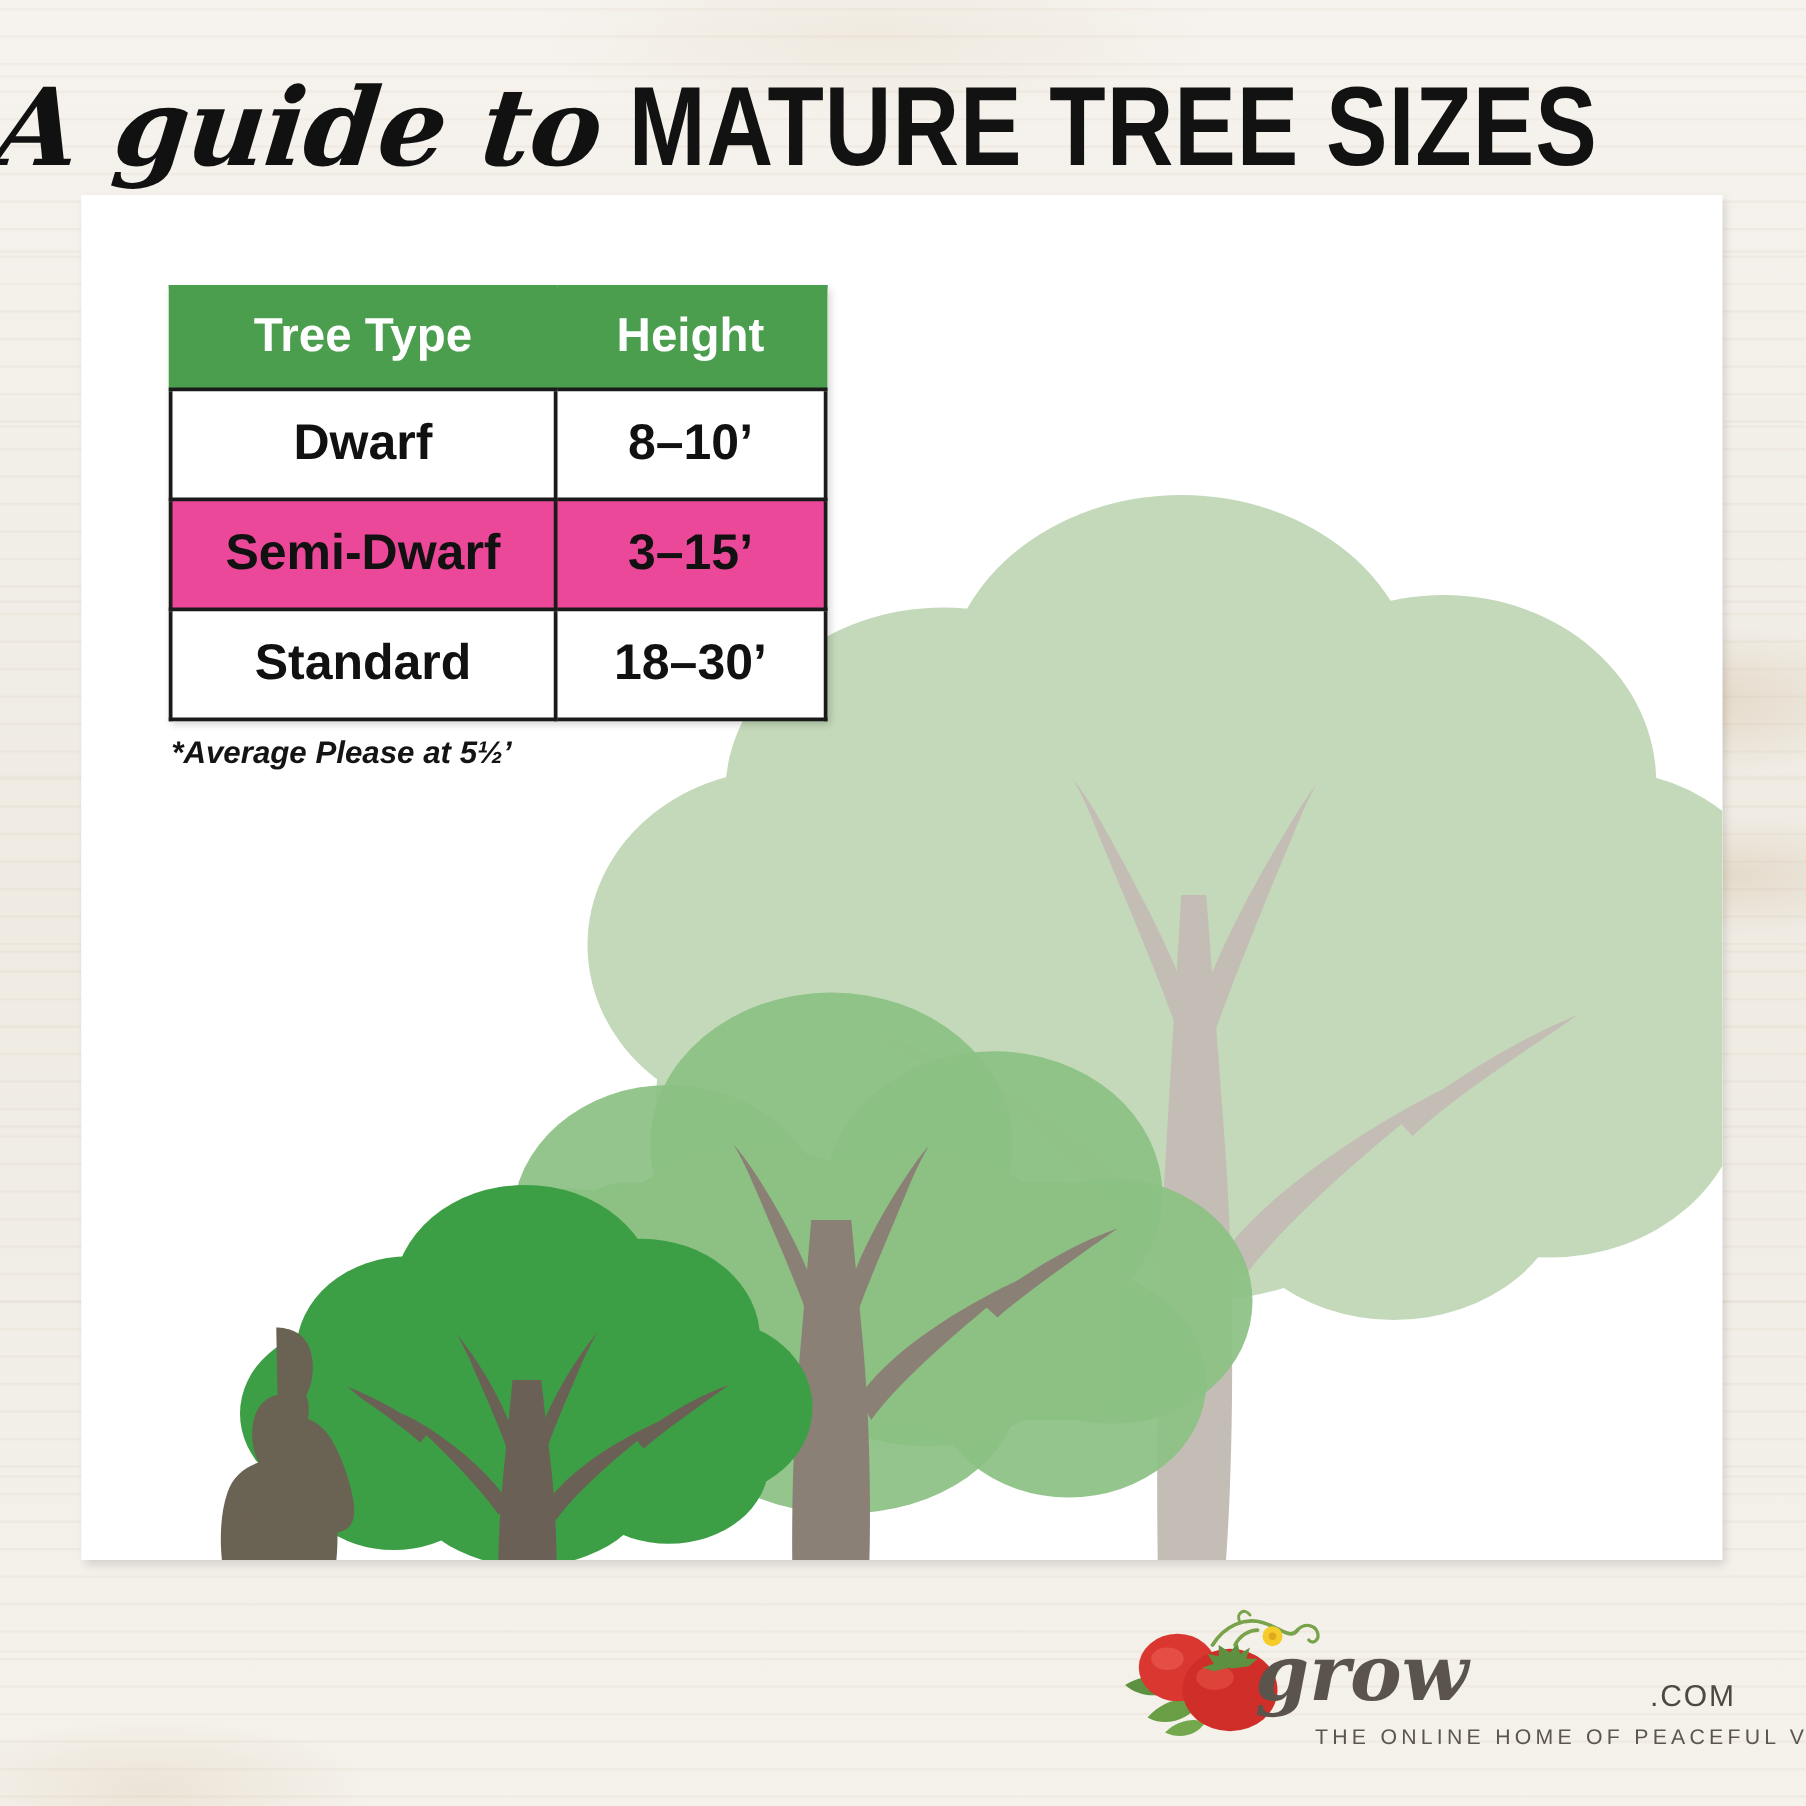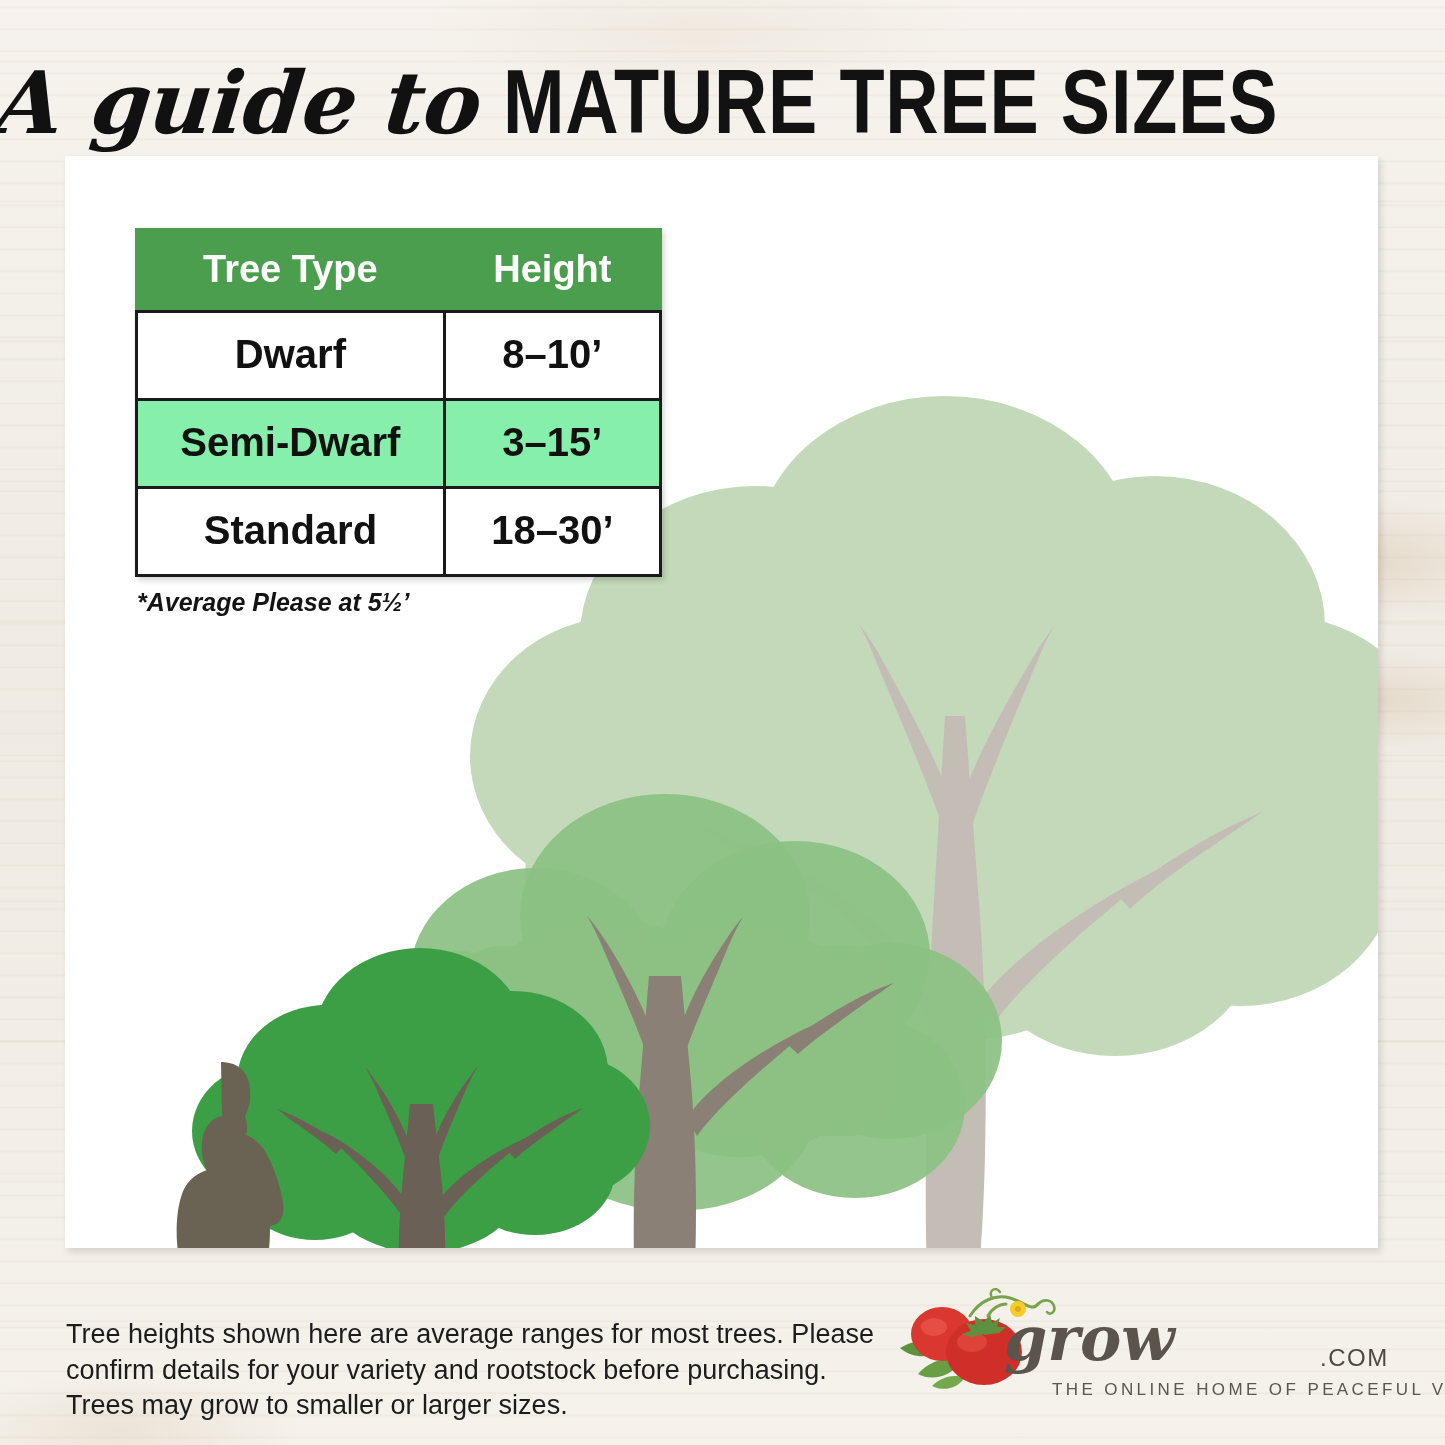--- a/index.html
+++ b/index.html
@@ -111,21 +111,21 @@
     border-bottom-color: #1a1a1a;
   }
   #size-table thead th.col-type { width: 310px; }
   #size-table thead th.col-height { width: 217px; }
   #size-table tbody td {
     font-size: 40px;
     color: #111111;
     padding: 19px 0 21px 0;
     background: #ffffff;
   }
-  #size-table tbody tr.alt td { background: #86efac; }
+  #size-table tbody tr.alt td { background: #ec4899; }
 
   #table-note {
     position: absolute;
     left: 72px; top: 432px;
     font-family: "Liberation Sans", sans-serif;
     font-style: italic;
     font-weight: bold;
     font-size: 25px;
     color: #141414;
     z-index: 4;
@@ -346,21 +346,20 @@
         </tr>
       </tbody>
     </table>
 
     <div id="table-note">*Average Please at 5½’</div>
 
   </div>
 
   <div id="footer">
 
-    <div id="disclaimer">Tree heights shown here are average ranges for most trees. Please confirm details for your variety and rootstock before purchasing. Trees may grow to smaller or larger sizes.</div>
 
     <div id="logo">
       <svg width="200" height="120" viewBox="0 0 200 120" style="position:absolute;left:-8px;top:0;">
 
         <path d="M78 34 C88 18 104 12 118 16 C132 20 140 30 146 22" stroke="#79a34a" stroke-width="3" fill="none" stroke-linecap="round"></path>
         <path d="M146 22 C152 16 160 18 162 24 C164 30 158 34 155 30" stroke="#79a34a" stroke-width="2.6" fill="none" stroke-linecap="round"></path>
         <path d="M100 16 C96 8 104 4 108 10" stroke="#79a34a" stroke-width="2.4" fill="none" stroke-linecap="round"></path>
 
         <g>
           <circle cx="126" cy="27" r="8" fill="#f5cc2a"></circle>

